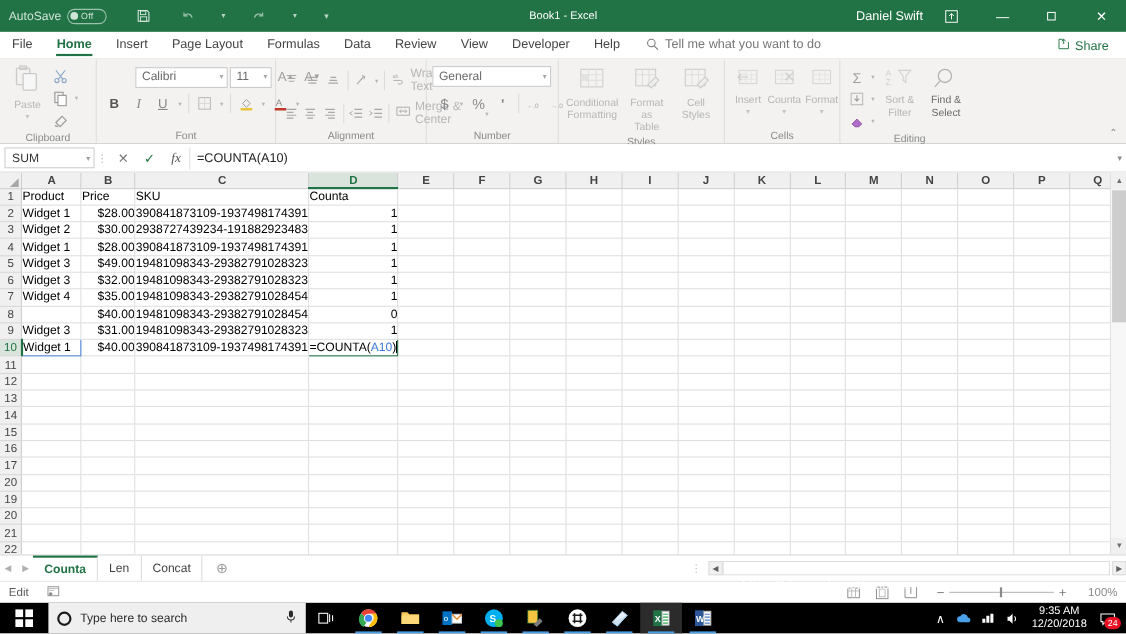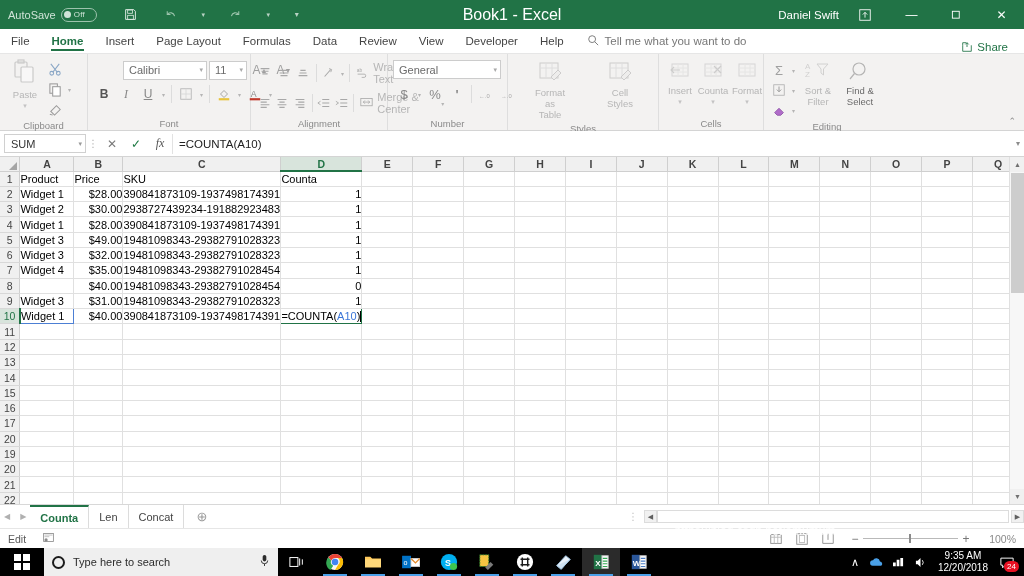--- a/index.html
+++ b/index.html
@@ -31,21 +31,21 @@
   .qat-btn {
     width: 24px; height: 24px; display: flex; align-items: center; justify-content: center;
     color: #dbe9e1; font-size: 13px; line-height: 1;
   }
   .qat-btn.sm { width: 9px; font-size: 7px; color: #b9d3c4; }
   .qat-btn svg { display:block; }
 
   .title-center {
     position: absolute; left: 0; right: 0; top: 0; height: 29px;
     display: flex; align-items: center; justify-content: center;
-    font-size: 16px; color: #ffffff; pointer-events: none;
+    font-size: 10px; color: #ffffff; pointer-events: none;
   }
   .title-right {
     margin-left: auto; display: flex; align-items: center; height: 29px;
   }
   .user-name { font-size: 11.5px; color: #ffffff; margin-right: 12px; }
   .win-btn {
     width: 45px; height: 29px; display: flex; align-items: center; justify-content: center;
     color: #ffffff; font-size: 12px;
   }
   .acct-icon { width: 28px; display:flex; align-items:center; justify-content:center; margin-right: 10px;}
@@ -63,21 +63,21 @@
   .tab.active { color: #217346; font-weight: bold; }
   .tab.active::after {
     content: ""; position: absolute; left: 10px; right: 10px; bottom: 2px;
     height: 2px; background: #217346;
   }
   .tellme {
     display: flex; align-items: center; gap: 6px; padding-left: 12px;
     font-size: 11.5px; color: #777777;
   }
   .share-btn {
-    margin-left: auto; margin-right: 8px; display: flex; align-items: flex-start; gap: 4px;
+    margin-left: auto; margin-right: 8px; display: flex; align-items: center; gap: 4px;
     font-size: 11.5px; color: #217346; padding: 12px 8px; height: 25px;
   }
 
   
   .ribbon {
     position: absolute; left: 0; top: 54px; width: 1024px; height: 77px;
     background: #f3f2f1; border-bottom: 1px solid #d4d4d4;
     display: flex; align-items: stretch;
   }
   .group {
@@ -579,20 +579,31 @@
                 <text x="0" y="11" font-size="7" fill="#a8a8a8" font-family="sans-serif">→.0</text>
               </svg>
           </span>
         </div>
       </div>
       <div class="group-label">Number</div>
     </div>
 
     <div class="group" style="width:151px;">
       <div class="group-body" style="justify-content:space-around;padding-top:2px;">
+        <div class="icon-btn" style="width:50px;">
+          <span class="glyph">
+            <svg width="26" height="24" viewBox="0 0 26 24">
+                <rect x="3" y="2" width="20" height="16" fill="none" stroke="#a0a0a0" stroke-width="1"></rect>
+                <path d="M3 7h20M3 12h20M10 2v16M17 2v16" stroke="#c6c6c6" stroke-width="1"></path>
+                <rect x="3" y="7" width="7" height="5" fill="#d3d3d3"></rect>
+              </svg>
+          </span>
+          <span>Conditional</span>
+          <span>Formatting</span>
+        </div>
         <div class="icon-btn" style="width:48px;">
           <span class="glyph">
             <svg width="26" height="24" viewBox="0 0 26 24">
                 <rect x="3" y="2" width="18" height="15" fill="none" stroke="#a0a0a0" stroke-width="1"></rect>
                 <path d="M3 7h18M9 2v15M15 2v15" stroke="#c6c6c6" stroke-width="1"></path>
                 <path d="M14 16l7-7 3 3-7 7z" fill="#e8e8e8" stroke="#a0a0a0" stroke-width="1"></path>
               </svg>
           </span>
           <span>Format as</span>
           <span>Table</span>

